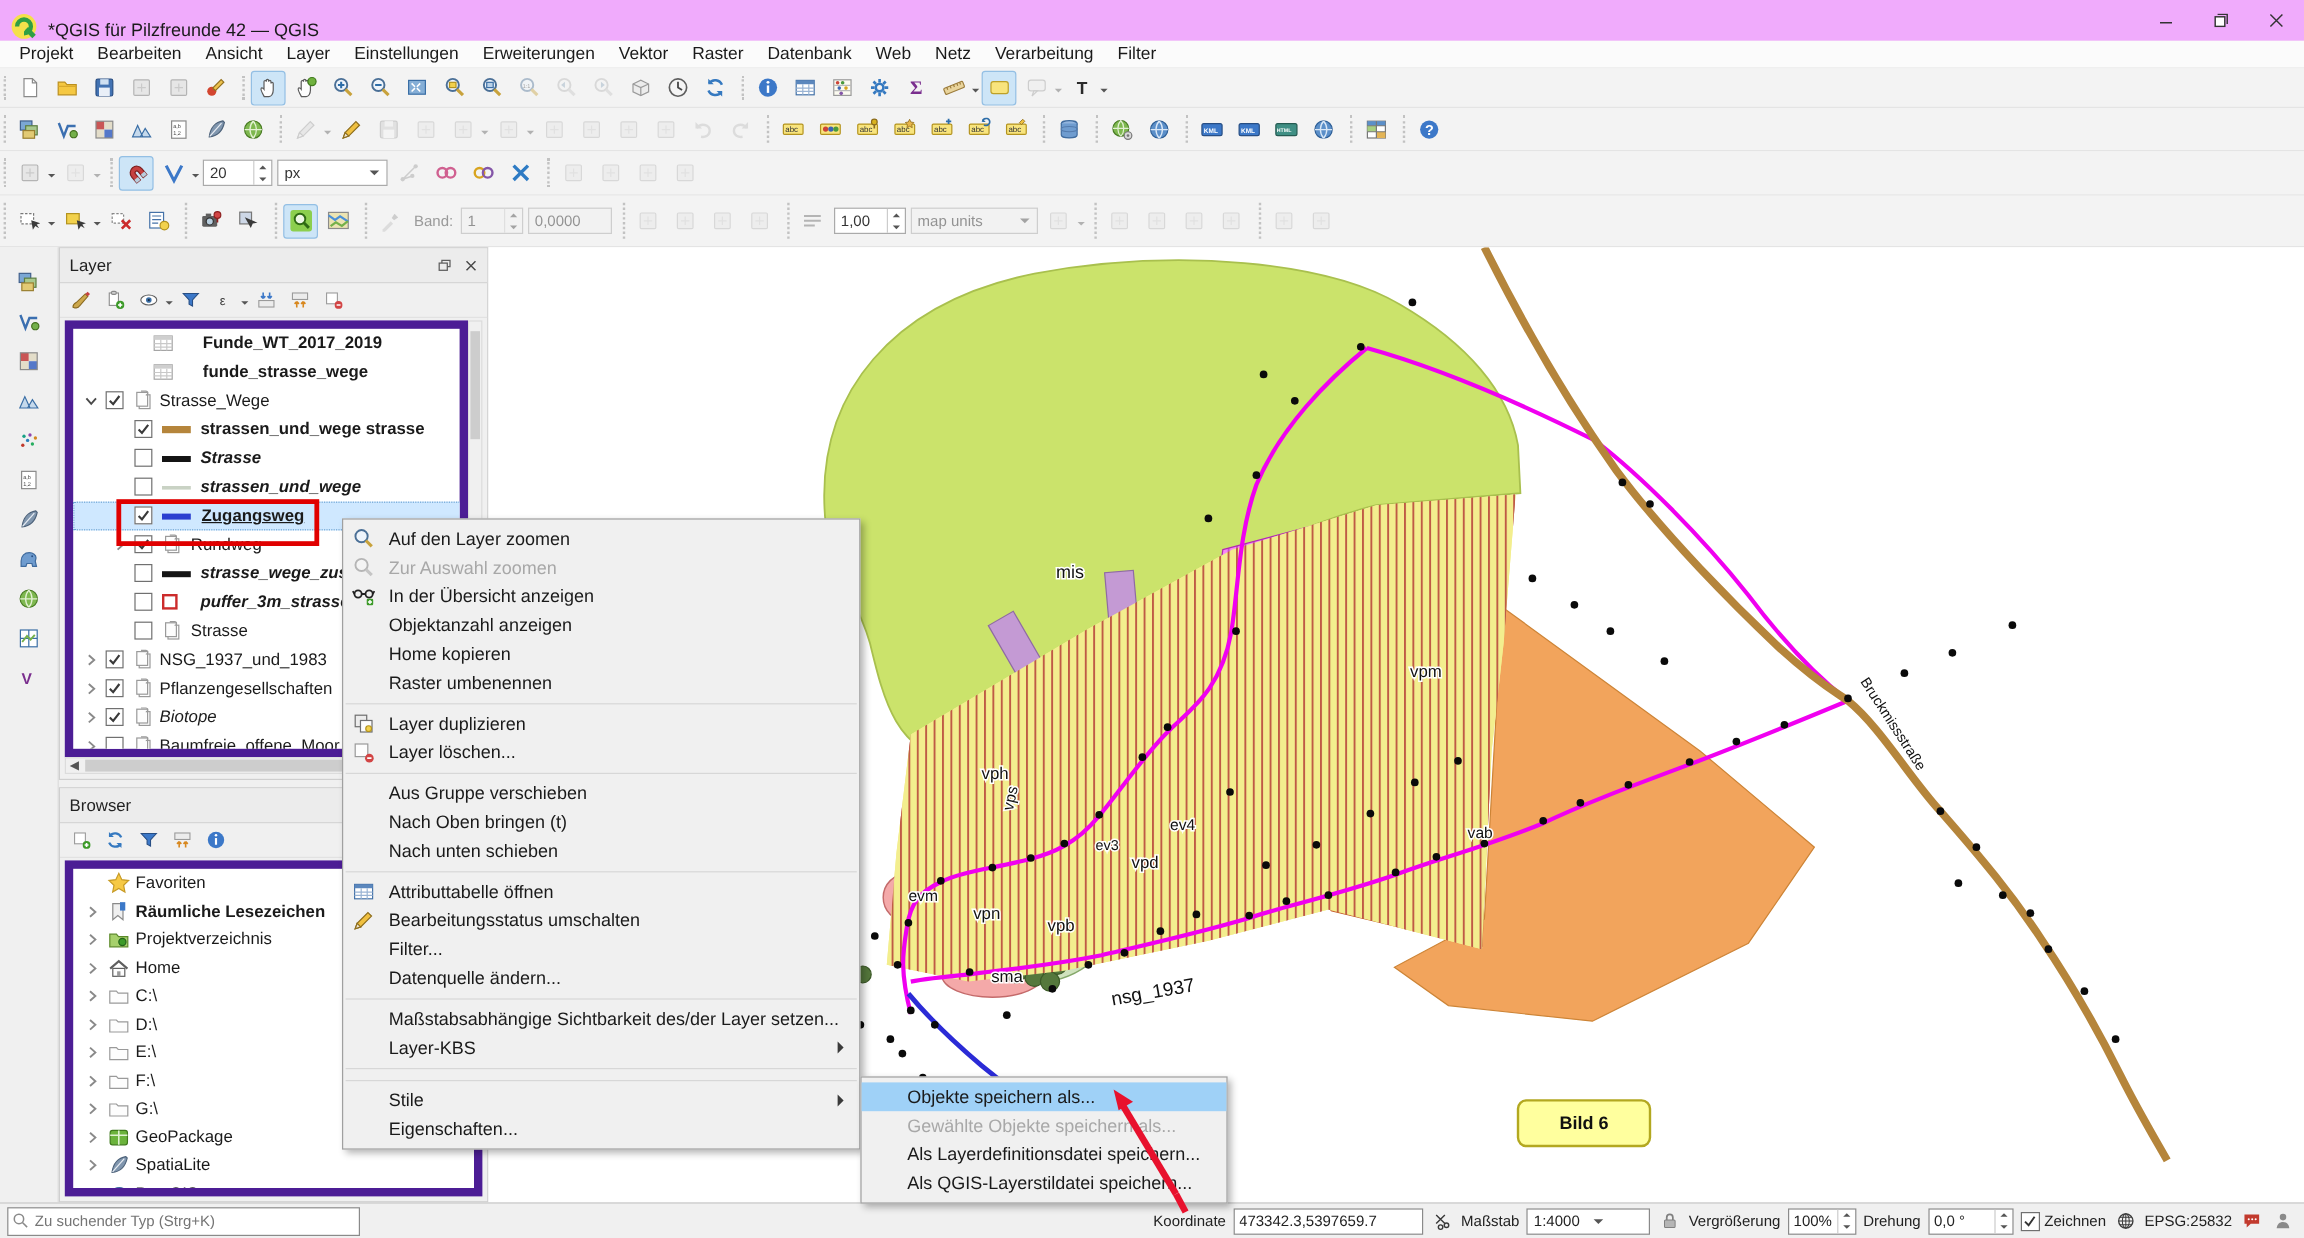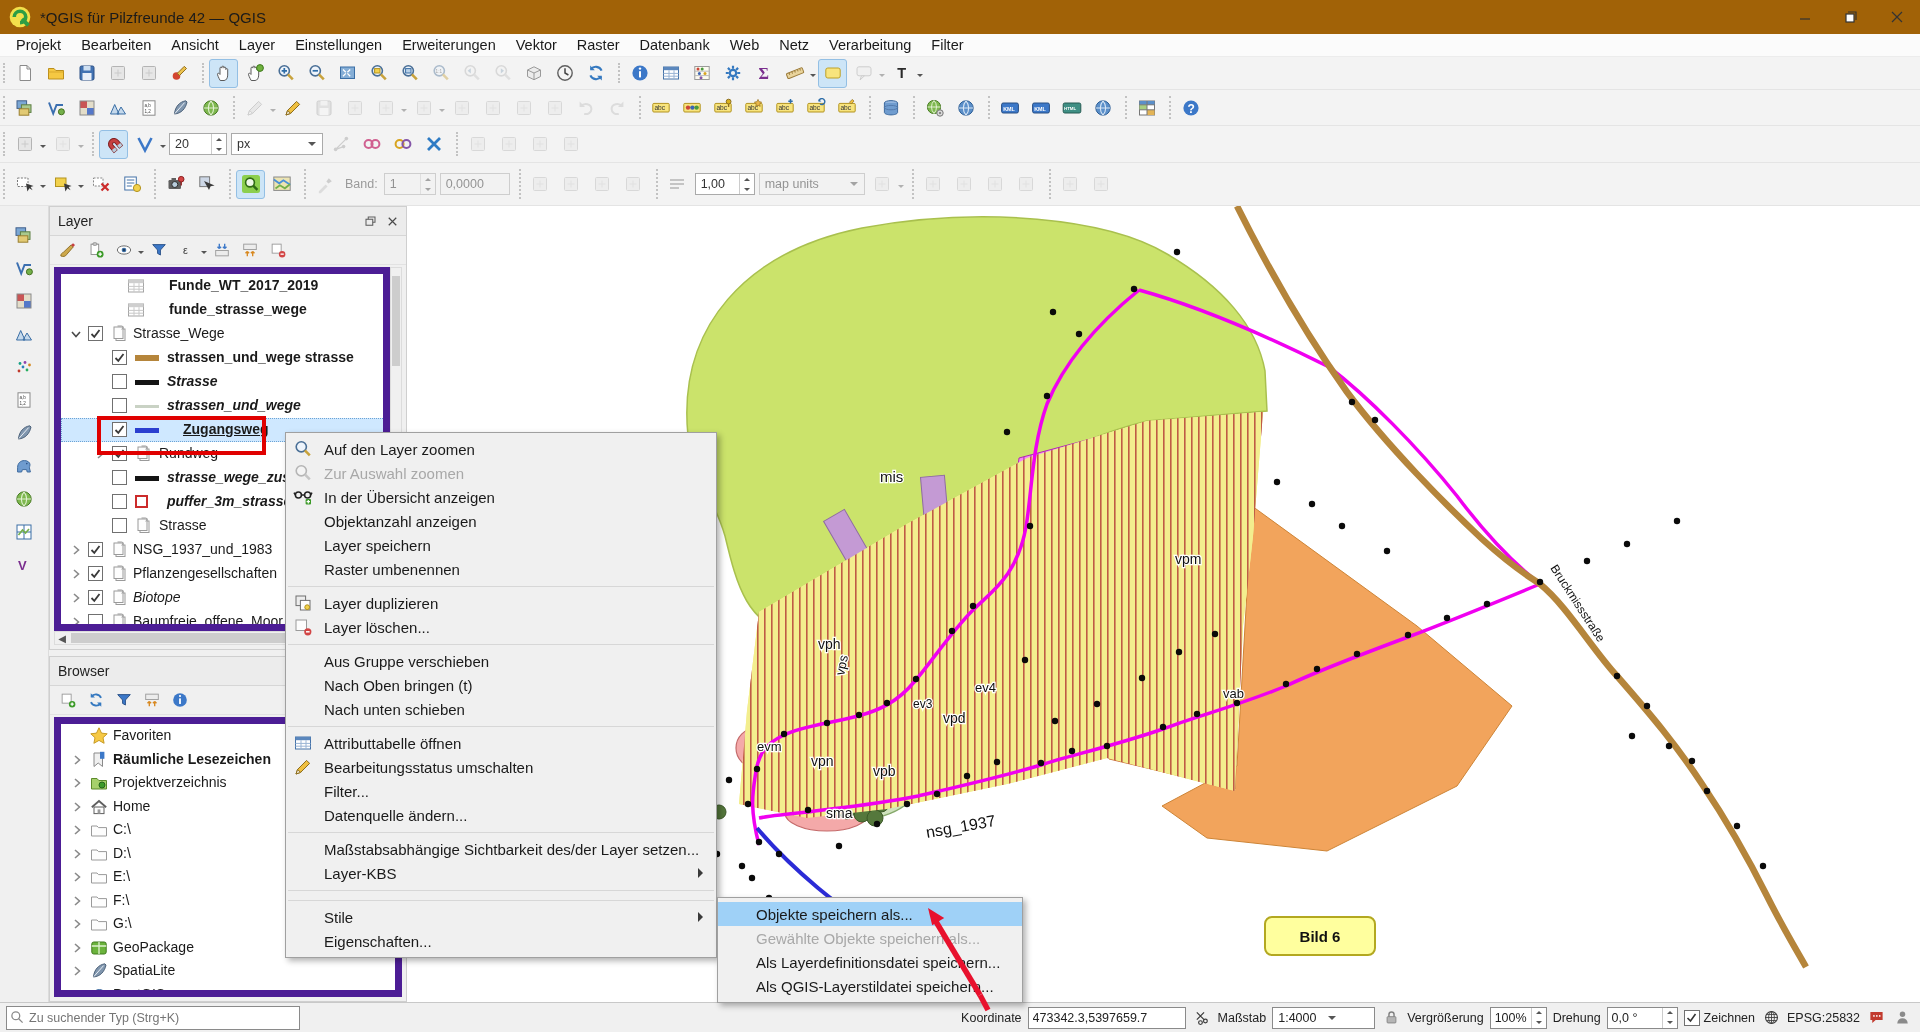--- a/index.html
+++ b/index.html
@@ -1,19 +1,19 @@
 <!DOCTYPE html>
 <html><head>
 <meta charset="utf-8">
 <style>
   html,body{margin:0;padding:0;width:1920px;height:1032px;overflow:hidden;
     font-family:"Liberation Sans",sans-serif;background:#fff;}
   #app{position:absolute;inset:0;width:1920px;height:1032px;background:#f0f0f0;}
   
-  .titlebar{position:absolute;left:0;top:0;width:100%;height:34px;background:#a16207;display:flex;align-items:center;}
+  .titlebar{position:absolute;left:0;top:0;width:100%;height:34px;background:#f0abfc;display:flex;align-items:flex-end;}
   .titlebar .logo{width:24px;height:24px;margin:0 8px 0 8px;}
   .title-text{font-size:15px;color:#1a1a1a;}
   .wincontrols{position:absolute;right:0;top:0;height:34px;display:flex;}
   .wbtn{width:46px;height:34px;display:flex;align-items:center;justify-content:center;}
   
   .menubar{position:absolute;left:0;top:34px;width:100%;height:23px;background:#fbfbfb;display:flex;align-items:center;padding-left:6px;box-sizing:border-box;border-bottom:1px solid #ececec;}
   .mitem{font-size:14.5px;color:#1a1a1a;padding:2px 10px;}
   
   .tbrow{position:absolute;left:0;width:100%;background:#f3f3f3;display:flex;align-items:center;box-sizing:border-box;border-bottom:1px solid #e4e4e4;}
   #tb1{top:57px;height:33px}  #tb2{top:90px;height:36px}
@@ -1063,21 +1063,21 @@
           <span class="swline" style="left: 74px; top: 10.5px; width: 24px; height: 3px; background: rgb(201, 210, 196);"></span>
           <span class="lbl b i g" style="left: 106px;">strassen_und_wege</span>
         </div>
         <div class="trow sel">
           <span class="cb" style="left: 51px;">
             <svg viewBox="0 0 13 13">
               <path d="M2.5 7l2.8 2.8L10.5 3" stroke="#3a3a3a" stroke-width="1.8" fill="none"></path>
             </svg>
           </span>
           <span class="swline" style="left: 74px; top: 9.5px; width: 24px; height: 5px; background: rgb(43, 63, 208);"></span>
-          <span class="lbl b u" style="left: 122px;">Zugangsweg</span>
+          <span class="lbl b u" style="left: 107px;">Zugangsweg</span>
         </div>
         <div class="trow">
           <span class="exp" style="left: 31px;"><svg viewBox="0 0 16 16">
               <path d="M6 4l4.5 4L6 12" fill="none" stroke="#8a8a8a" stroke-width="1.6"></path>
             </svg></span>
           <span class="cb" style="left: 51px;">
             <svg viewBox="0 0 13 13">
               <path d="M2.5 7l2.8 2.8L10.5 3" stroke="#3a3a3a" stroke-width="1.8" fill="none"></path>
             </svg>
           </span>
@@ -1534,21 +1534,21 @@
             <path d="M8.4 8h3.2M2.4 8L1 5.6M17.6 8L19 5.6" fill="none" stroke="#222" stroke-width="1.5"></path>
             <rect x="12.6" y="12" width="5.4" height="5.4" rx="1" fill="#3c9a28"></rect>
             <path d="M15.3 13v3.4M13.6 14.7h3.4" stroke="#fff" stroke-width="1.2"></path>
           </svg></span>
         <span>In der Übersicht anzeigen</span>
       </div>
       <div class="mrow">
         <span>Objektanzahl anzeigen</span>
       </div>
       <div class="mrow">
-        <span>Layer speichern</span>
+        <span>Home kopieren</span>
       </div>
       <div class="mrow">
         <span>Raster umbenennen</span>
       </div>
       <div class="msep"></div>
       <div class="mrow">
         <span class="micon"><svg viewBox="0 0 20 20">
             <rect x="3" y="3" width="9.6" height="9.6" fill="#ececec" stroke="#6f6f6f"></rect>
             <rect x="7.4" y="7.4" width="9.6" height="9.6" fill="#fdfdfd" stroke="#6f6f6f"></rect>
             <circle cx="14.2" cy="14.2" r="2.4" fill="#f2d14c" stroke="#b3931f"></circle>

